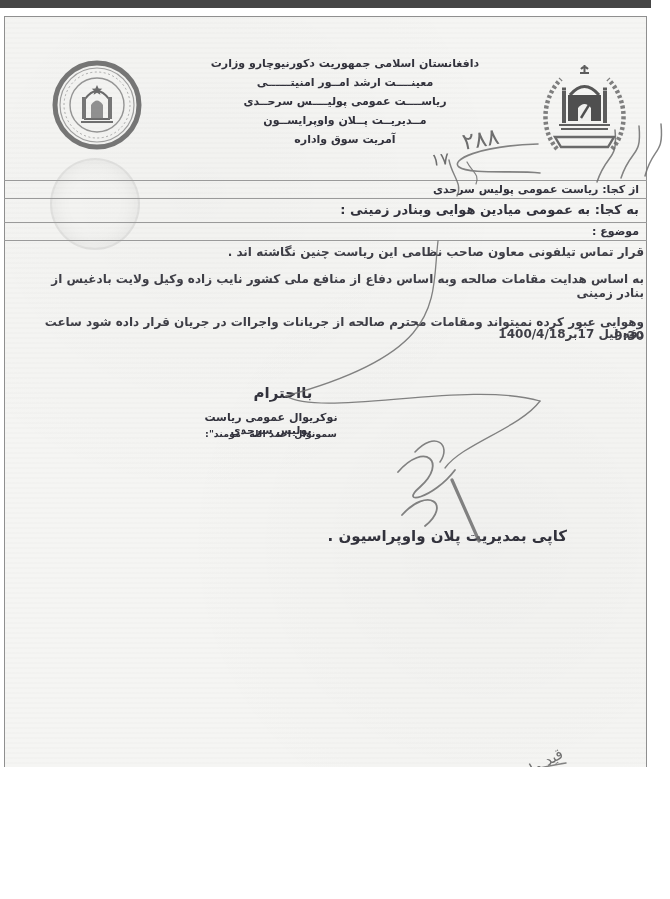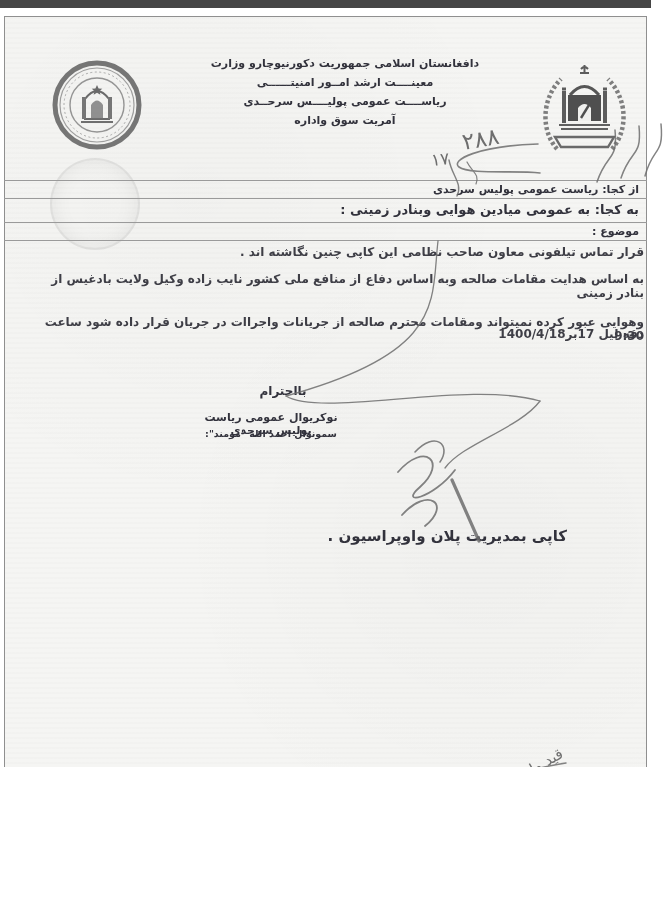--- a/index.html
+++ b/index.html
@@ -29,21 +29,21 @@
   .routing{position:absolute;left:4px;top:180px;width:643px;border-top:1px solid #9a9a9a;box-sizing:border-box;}
   .routing-row{border-bottom:1px solid #9a9a9a;padding-right:8px;box-sizing:border-box;text-align:right;}
   .routing-row.r1{height:18px;font-size:11px;line-height:17px;}
   .routing-row.r2{height:24px;font-size:13px;line-height:22px;}
   .routing-row.r3{height:18px;font-size:11px;line-height:17px;}
   
   .body-line{position:absolute;right:26px;left:32px;text-align:right;direction:rtl;
     font-size:12px;font-weight:bold;color:#3e3e46;letter-spacing:.1px;}
   .bl1{top:245px;}.bl2{top:272px;}.bl3{top:315px;}.bl4{top:327px;}
   
-  .sig-salutation{position:absolute;left:238px;top:384px;width:90px;text-align:center;font-size:12px;}
+  .sig-salutation{position:absolute;left:238px;top:384px;width:90px;text-align:center;font-size:15px;}
   .sig-title{position:absolute;left:189px;top:411px;width:164px;text-align:center;font-size:11px;}
   .sig-name{position:absolute;left:201px;top:428px;width:140px;text-align:center;font-size:9.5px;}
   
   .copy-note{position:absolute;right:103px;top:527px;font-size:15px;}
   
   .hand{position:absolute;color:#6e6e6e;font-weight:normal;direction:rtl;white-space:nowrap;}
   .hw-288{left:462px;top:126px;font-size:23px;transform:rotate(-10deg);}
   .hw-17{left:431px;top:149px;font-size:17px;transform:rotate(-6deg);}
   .hw-reg-label{left:512px;top:772px;font-size:15px;transform:rotate(-30deg);transform-origin:left center;}
   .hw-reg-number{left:424px;top:798px;font-size:18px;transform:rotate(-30deg);transform-origin:left center;}
@@ -75,20 +75,21 @@
     <rect x="31" y="38" width="4" height="22" fill="#767676"></rect>
     <rect x="57" y="38" width="4" height="22" fill="#767676"></rect>
     <path d="M46,26 l1.6,3.4 3.7,.3 -2.8,2.4 .9,3.6 -3.4,-2 -3.4,2 .9,-3.6 -2.8,-2.4 3.7,-.3 Z" fill="#6a6a6a"></path>
     <path d="M30,63 H62" stroke="#6f6f6f" stroke-width="2"></path>
   </svg>
 
   <div class="header-block">
     <div class="header-line print">دافغانستان اسلامی جمهوریت دکورنیوچارو وزارت</div>
     <div class="header-line print">معینــــت ارشد امــور امنیتــــــی</div>
     <div class="header-line print">ریاســــت عمومی پولیــــس سرحــدی</div>
+    <div class="header-line print">مــدیریــت پــلان واوپرایســون</div>
     <div class="header-line print">آمریت سوق واداره</div>
   </div>
 
   <svg class="emblem-right" width="95" height="105" viewBox="0 0 95 105">
     <path d="M20,88 C4,70 4,38 24,18" fill="none" stroke="#6a6a6a" stroke-width="4.5" stroke-dasharray="3 2.4" opacity=".85"></path>
     <path d="M75,88 C91,70 91,38 71,18" fill="none" stroke="#6a6a6a" stroke-width="4.5" stroke-dasharray="3 2.4" opacity=".85"></path>
     <path d="M43,12 h9 M47.5,4 v8 M44,8 q3.5,-4 7,0" fill="none" stroke="#5d5d5d" stroke-width="2"></path>
     <path d="M33,34 q14.5,-17 29,0" fill="none" stroke="#565656" stroke-width="3"></path>
     <rect x="31" y="34" width="33" height="26" fill="#4f4f4f"></rect>
     <path d="M41,60 L41,47 Q47.5,39 54,47 L54,60 Z" fill="#f0f0ee"></path>
@@ -99,21 +100,21 @@
     <path d="M22,64 H73 M24,68 H71" stroke="#606060" stroke-width="2.2"></path>
     <path d="M18,76 L77,76 L71,86 L24,86 Z" fill="none" stroke="#6a6a6a" stroke-width="2.4"></path>
   </svg>
 
   <div class="routing">
     <div class="routing-row r1 print">از کجا: ریاست عمومی پولیس سرحدی</div>
     <div class="routing-row r2 print">به کجا: به عمومی میادین هوایی وبنادر زمینی :</div>
     <div class="routing-row r3 print">موضوع :</div>
   </div>
 
-  <div class="body-line bl1">قرار تماس تیلفونی معاون صاحب نظامی این کاپی چنین نگاشته اند .</div>
+  <div class="body-line bl1">قرار تماس تیلفونی معاون صاحب نظامی این ریاست چنین نگاشته اند .</div>
   <div class="body-line bl2">به اساس هدایت مقامات صالحه وبه اساس دفاع از منافع ملی کشور نایب زاده وکیل ولایت بادغیس از بنادر زمینی</div>
   <div class="body-line bl3">وهوایی عبور کرده نمیتواند ومقامات محترم صالحه از جریانات واجراات در جریان قرار داده شود ساعت 9:30</div>
   <div class="body-line bl4">دقه لیل 17بر1400/4/18</div>
 
   <div class="sig-salutation print">بااحترام</div>
   <div class="sig-title print">نوکریوال عمومی ریاست پولیس سرحدی</div>
   <div class="sig-name print">سمونوال احمد الله "مومند":</div>
 
   <div class="copy-note print">کاپی بمدیریت پلان واوپراسیون .</div>
 

